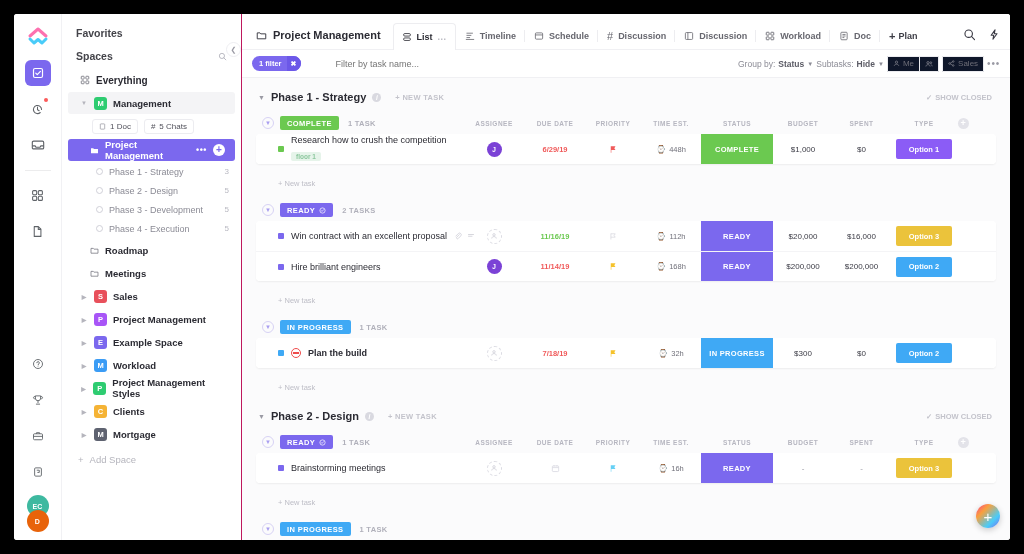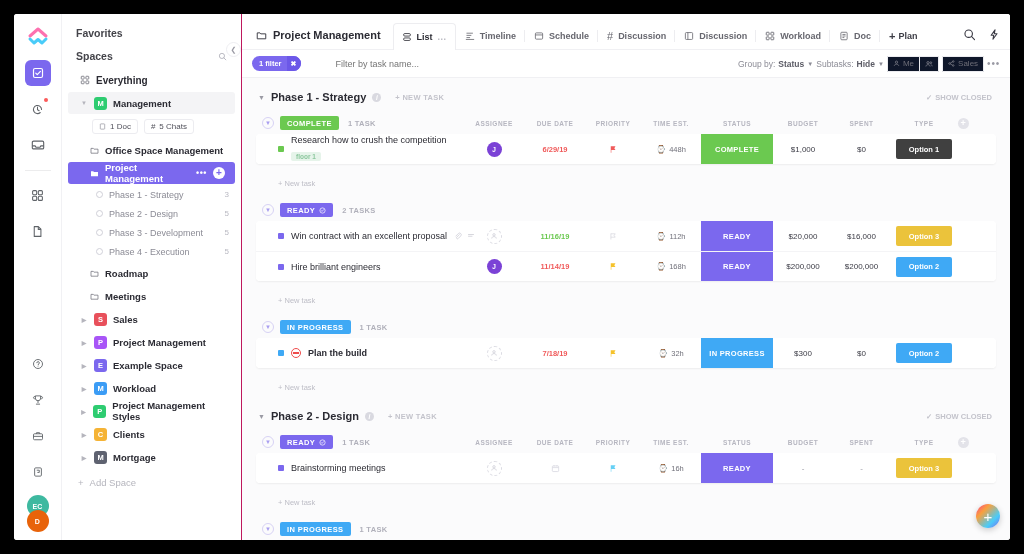--- a/index.html
+++ b/index.html
@@ -444,28 +444,20 @@
           </svg>
         </span>
         <span>1 Doc</span>
       </div>
       <div class="sb-chip">
         <span>#</span>
         <span>5 Chats</span>
       </div>
     </div>
 
-    <div class="sb-row" style="padding-left:22px">
-      <span>
-        <svg class="icon-svg" width="9" height="9" viewBox="0 0 16 16" fill="none" stroke="#6e6e78" stroke-width="1.3">
-          <path d="M1.8 4.2h4l1.2 1.4h7.2v7.2H1.8z" stroke-linejoin="round"></path>
-        </svg>
-      </span>
-      <span>Office Space Management</span>
-    </div>
 
     <div class="sb-row selected" style="padding-left:22px">
       <span>
         <svg class="icon-svg" width="9" height="9" viewBox="0 0 16 16" fill="#fff">
           <path d="M1.8 4h4l1.2 1.4h7.2v7.4H1.8z"></path>
         </svg>
       </span>
       <span>Project Management</span>
       <span class="sb-more">
         <span style="font-size:9px;letter-spacing:.5px;">•••</span>
@@ -783,21 +775,21 @@
               <div class="c w-status" style="padding:0">
                 <div class="status-cell" style="background:#6bc950">COMPLETE</div>
               </div>
               <div class="c w-budget">
                 <span class="money">$1,000</span>
               </div>
               <div class="c w-spent">
                 <span class="money">$0</span>
               </div>
               <div class="c w-type">
-                <span class="type-pill" style="background:#404040">Option 1</span>
+                <span class="type-pill" style="background:#8b5cf6">Option 1</span>
               </div>
               <div class="c w-add"></div>
             </div>
           </div>
         </div>
         <div class="new-task-row">+ New task</div>
       </div>
 
       <div style="margin-top:6px">
         <div class="col-head">

